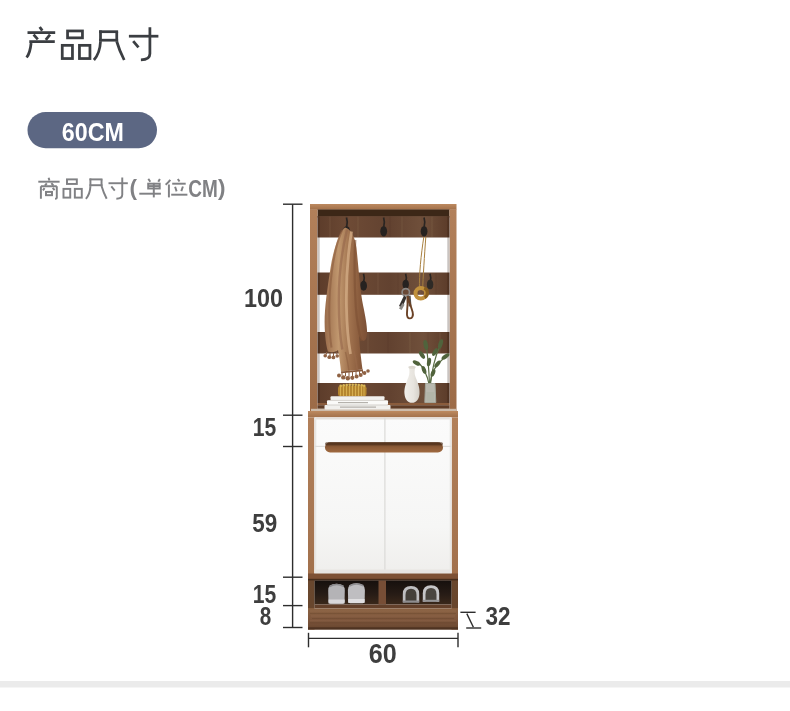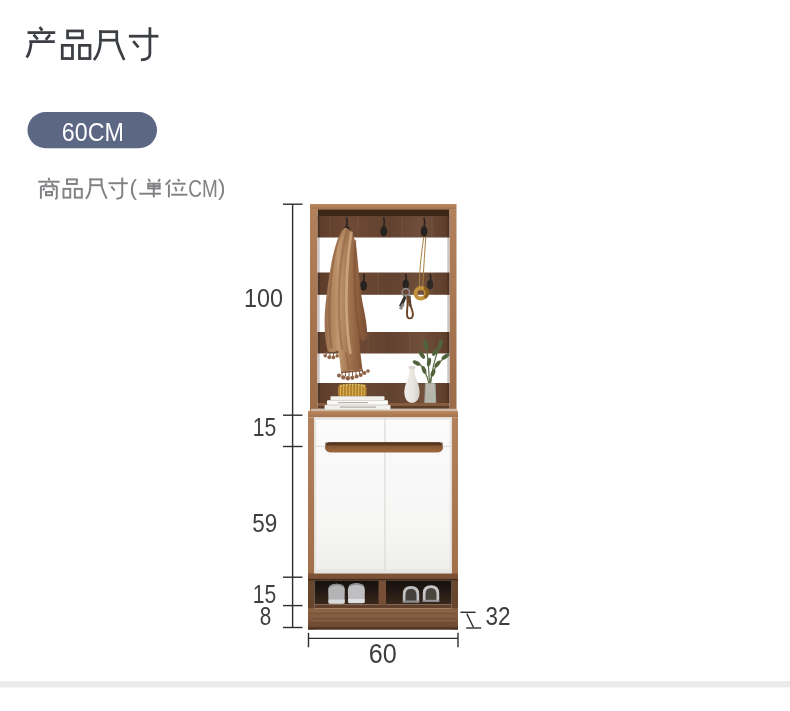--- a/index.html
+++ b/index.html
@@ -1,17 +1,17 @@
 <!DOCTYPE html>
 <html><head>
 <meta charset="utf-8">
 <style>
   html,body{margin:0;padding:0;background:#ffffff;}
   #page{position:relative;width:790px;height:711px;background:#ffffff;overflow:hidden;
-        font-family:"Liberation Sans", sans-serif;}
+        font-family:"Liberation Sans", sans-serif;font-weight:bold;}
   svg{display:block;}
 </style>
 </head>
 <body>
 <div id="page">
 <svg width="790" height="711" viewBox="0 0 790 711" xmlns="http://www.w3.org/2000/svg">
 <defs>
   <linearGradient id="gLightWood" x1="0" y1="0" x2="0" y2="1">
     <stop offset="0" stop-color="#b2805a"></stop>
           <stop offset="1" stop-color="#9c6b47"></stop>

